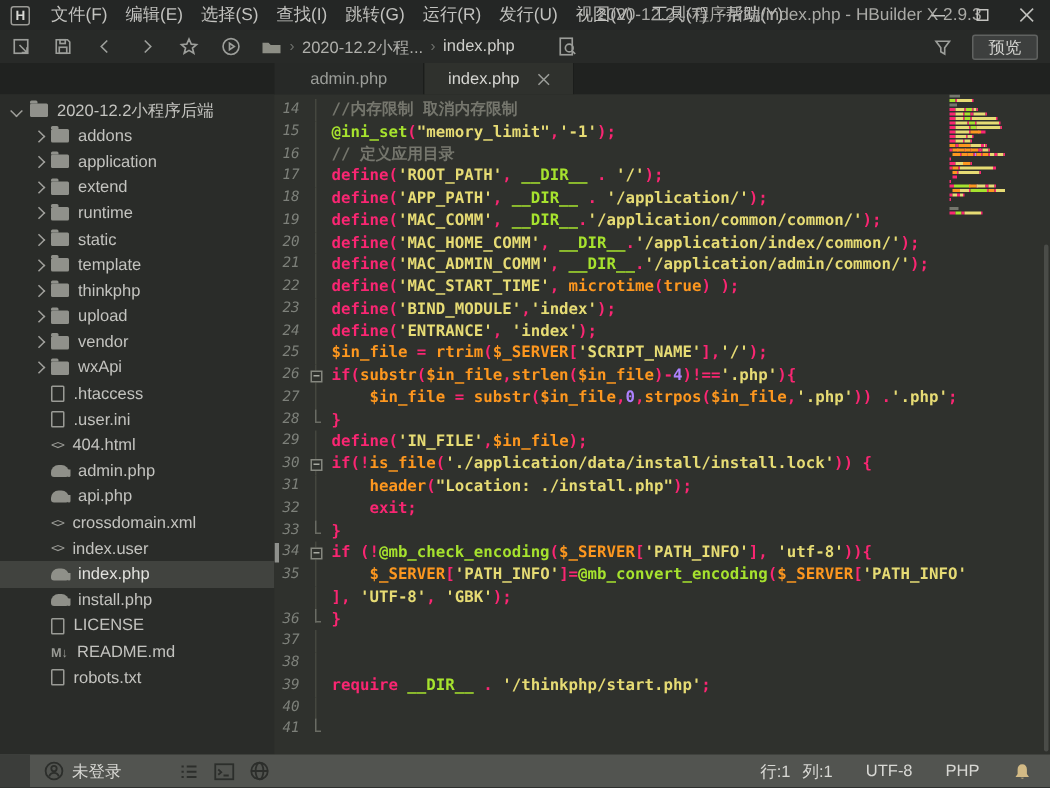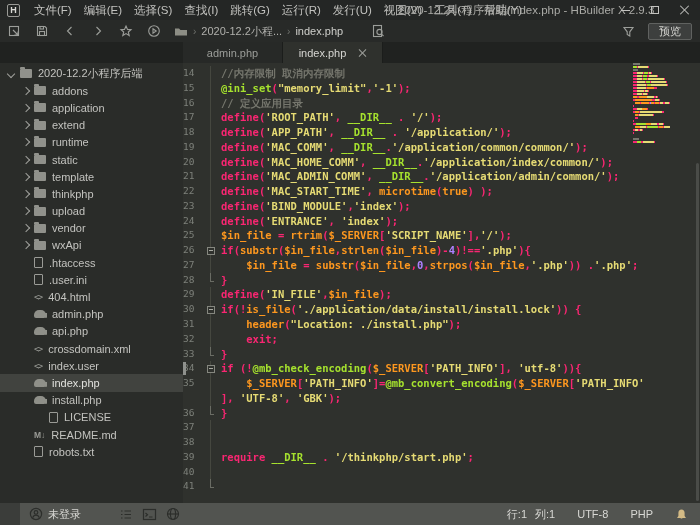--- a/index.html
+++ b/index.html
@@ -71,21 +71,21 @@
     background:#8f9089; border-radius:0 0 1px 1px; }
 
   
   #editor { position:absolute; left:183px; top:63px; width:517px; height:440px;
     background:#2f312d; overflow:hidden; }
   #code { position:absolute; left:0; top:3px; font-family:"DejaVu Sans Mono",monospace;
     font-size:10.5px; }
   .crow { display:flex; height:14.78px; line-height:14.78px; white-space:pre; position:relative; }
   .crow.marked::before { content:""; position:absolute; left:0; top:1px; width:3px; height:13px;
     background:#8f918d; }
-  .lnum { width:22px; flex:none; text-align:left; color:#7d807a; font-size:9.5px; }
+  .lnum { width:22px; flex:none; text-align:center; color:#7d807a; font-size:9.5px;font-style:italic; }
   .foldc { width:11px; flex:none; position:relative; }
   .foldc .guide { position:absolute; left:5px; top:0; width:1px; height:100%; background:#45473f; }
   .foldc .fbox { position:absolute; left:1.5px; top:3.5px; width:8px; height:8px;
     border:1px solid #85877f; background:#2f312d; }
   .foldc .fbox::before { content:""; position:absolute; left:1px; top:2.5px; width:4px; height:1px;
     background:#a8aaa2; }
   .foldc .fend { position:absolute; left:5px; top:0; width:4px; height:9px;
     border-left:1px solid #6a6c64; border-bottom:1px solid #6a6c64; }
   .ltext { padding-left:5px;font-weight:bold; }
   .tk-c{color:#75766d;} .tk-k{color:#f92672;} .tk-s{color:#e6db74;} .tk-n{color:#ae81ff;}
@@ -295,21 +295,21 @@
         <span>index.user</span>
       </div>
       <div class="trow sel" style="padding-left: 34px;">
         <span class="ico ico-php"></span>
         <span>index.php</span>
       </div>
       <div class="trow" style="padding-left: 34px;">
         <span class="ico ico-php"></span>
         <span>install.php</span>
       </div>
-      <div class="trow" style="padding-left: 49px;">
+      <div class="trow" style="padding-left: 34px;">
         <span class="ico ico-file"></span>
         <span>LICENSE</span>
       </div>
       <div class="trow" style="padding-left: 34px;">
         <span class="ico ico-md">M↓</span>
         <span>README.md</span>
       </div>
       <div class="trow" style="padding-left: 34px;">
         <span class="ico ico-file"></span>
         <span>robots.txt</span>

